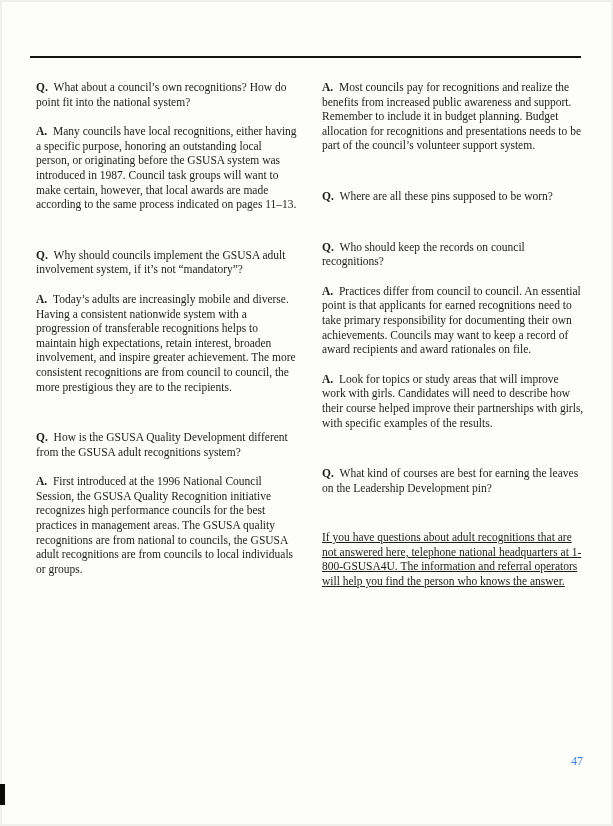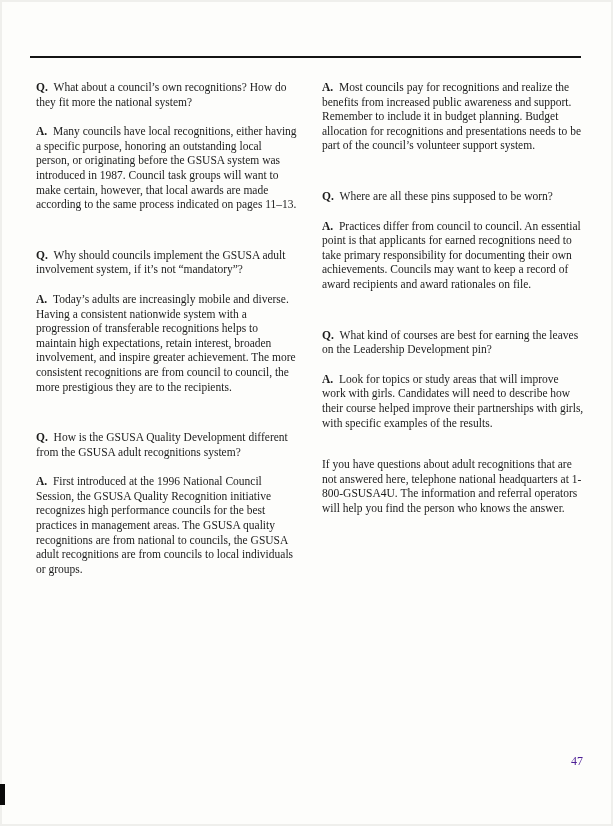--- a/index.html
+++ b/index.html
@@ -31,58 +31,59 @@
     width: 262px;
     font-size: 11.5px;
     line-height: 14.6px;
     text-align: left;
   }
   .col-left  { left: 36px; }
   .col-right { left: 322px; }
   .block { margin: 0; }
   .block.q { margin-top: 36px; }
   .block.a { margin-top: 15px; }
-  .block.p { margin-top: 27px; }
+  .block.p { margin-top: 35px; text-decoration: underline; }
   .block:first-child { margin-top: 0; }
   .label { font-weight: bold; }
   .seg-italic { font-style: italic; }
   .page-number {
     position: absolute;
     right: 30px;
     bottom: 57px;
     font-size: 12px;
-    color: #4c1d95;
+    color: #3b82f6;
   }
   .scan-artifact {
     position: absolute;
     left: 0;
     top: 784px;
     width: 5px;
     height: 21px;
     background: #0a0a0a;
   }
 </style>
 </head>
 <body>
 
 <div class="page">
   <div class="top-rule"></div>
 
   <div class="col col-left" id="col-left">
-      <p class="block q"><span class="label">Q.&nbsp; </span><span>What about a council’s own recognitions? How do they fit more the national system?</span></p>
+      <p class="block q"><span class="label">Q.&nbsp; </span><span>What about a council’s own recognitions? How do point fit into the national system?</span></p>
       <p class="block a"><span class="label">A.&nbsp; </span><span>Many councils have local recognitions, either having a specific purpose, honoring an outstanding local person, or originating before the GSUSA system was introduced in 1987. Council task groups will want to make certain, however, that local awards are made according to the same process indicated on pages 11–13.</span></p>
       <p class="block q"><span class="label">Q.&nbsp; </span><span>Why should councils implement the GSUSA adult involvement system, if it’s not “mandatory”?</span></p>
       <p class="block a"><span class="label">A.&nbsp; </span><span>Today’s adults are increasingly mobile and diverse. Having a consistent nationwide system with a progression of transferable recognitions helps to maintain high expectations, retain interest, broaden involvement, and inspire greater achievement. The more consistent recognitions are from council to council, the more prestigious they are to the recipients.</span></p>
       <p class="block q"><span class="label">Q.&nbsp; </span><span>How is the GSUSA Quality Development different from the GSUSA adult recognitions system?</span></p>
       <p class="block a"><span class="label">A.&nbsp; </span><span>First introduced at the 1996 National Council Session, the GSUSA Quality Recognition initiative recognizes high performance councils for the best practices in management areas. The GSUSA quality recognitions are from national to councils, the GSUSA adult recognitions are from councils to local individuals or groups.</span></p>
     </div>
   <div class="col col-right" id="col-right">
       <p class="block a"><span class="label">A.&nbsp; </span><span>Most councils pay for recognitions and realize the benefits from increased public awareness and support. Remember to include it in budget planning. Budget allocation for recognitions and presentations needs to be part of the council’s volunteer support system.</span></p>
       <p class="block q"><span class="label">Q.&nbsp; </span><span>Where are all these pins supposed to be worn?</span></p>
+      <p class="block q"><span class="label">Q.&nbsp; </span><span>Who should keep the records on council recognitions?</span></p>
       <p class="block a"><span class="label">A.&nbsp; </span><span>Practices differ from council to council. An essential point is that applicants for earned recognitions need to take primary responsibility for documenting their own achievements. Councils may want to keep a record of award recipients and award rationales on file.</span></p>
+      <p class="block a"><span class="label">A.&nbsp; </span><span>Look for topics or study areas that will improve work with girls. Candidates will need to describe how their course helped improve their partnerships with girls, with specific examples of the results.</span></p>
       <p class="block q"><span class="label">Q.&nbsp; </span><span>What kind of courses are best for earning the leaves on the Leadership Development pin?</span></p>
-      <p class="block a"><span class="label">A.&nbsp; </span><span>Look for topics or study areas that will improve work with girls. Candidates will need to describe how their course helped improve their partnerships with girls, with specific examples of the results.</span></p>
       <p class="block p"><span>If you have questions about adult recognitions that are not answered here, telephone national headquarters at 1-800-GSUSA4U. The information and referral operators will help you find the person who knows the answer.</span></p>
     </div>
 
   <div class="page-number">47</div>
   <div class="scan-artifact"></div>
 </div>
 
 </body></html>

